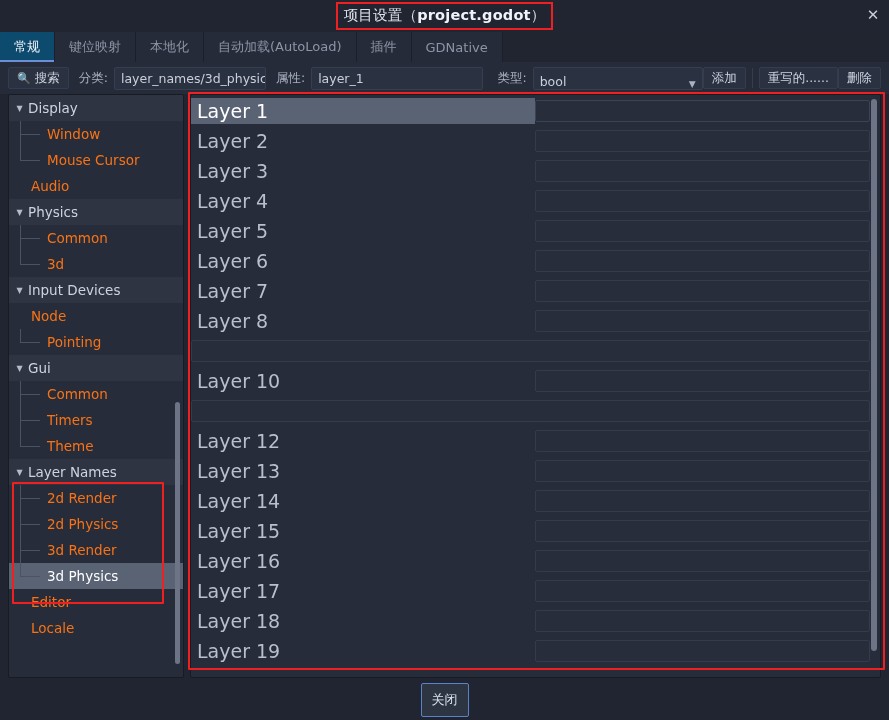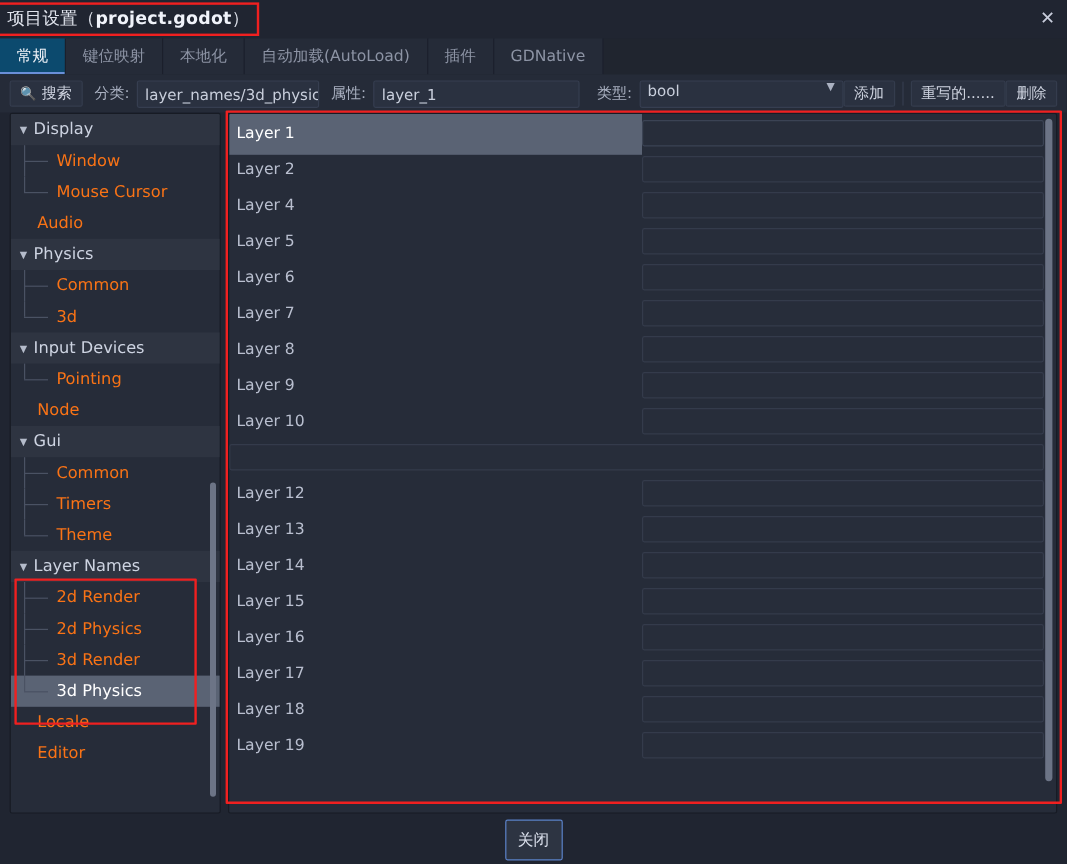--- a/index.html
+++ b/index.html
@@ -11,21 +11,21 @@
   }
   body { position: relative; }
 
   
   #titlebar {
     position: absolute; left: 0; top: 0; width: 889px; height: 32px;
     background: #202531;
   }
   #title-wrap {
     position: absolute; left: 0; top: 0; width: 889px; height: 32px;
-    display: flex; align-items: center; 
+    display: flex; align-items: center; justify-content: center;
   }
   #title-text {
     font-size: 14.5px; color: #dfe3ec; letter-spacing: .2px;
     padding: 2px 6px 3px 6px;
     outline: 2px solid #f02020; outline-offset: 0px;
     white-space: nowrap;
   }
   #title-text b { font-weight: bold; color: #f0f3fa; }
   #window-close {
     position: absolute; right: 5px; top: 4px; width: 22px; height: 22px;
@@ -72,21 +72,21 @@
   .tb-field {
     height: 23px; background: #2a3140; border: 1px solid #363e50; border-radius: 2px;
     display: flex; align-items: center; padding: 0 6px;
     color: #c9cfdc; font-size: 12.5px; overflow: hidden; white-space: nowrap;
     cursor: text;
   }
   #field-category { width: 152px; }
   #field-property { width: 172px; flex: 0 0 auto; }
   #field-type {
     width: 170px; height: 23px; background: #2a3140; border: 1px solid #363e50;
-    border-radius: 2px; display: flex; align-items: flex-start; justify-content: space-between;
+    border-radius: 2px; display: flex; align-items: flex-end; justify-content: space-between;
     padding: 0 6px; color: #c9cfdc; font-size: 12.5px; cursor: pointer;
   }
   #field-type .chev { font-size: 9px; color: #aab1c1; }
   .tb-sep { width: 1px; height: 20px; background: #353d4e; margin: 0 6px; }
   .tb-spacer { flex: 1; }
   .search-ico { font-size: 11px; color: #cfd4e0; }
 
   
   #body-area {
     position: absolute; left: 0; top: 94px; width: 889px; height: 586px;
@@ -136,22 +136,22 @@
   #listpanel {
     position: absolute; left: 190px; top: 0px; width: 691px; height: 584px;
     background: #262c39; border: 1px solid #171b24; border-radius: 2px;
     overflow: hidden;
   }
   #rowwrap { position: absolute; left: 0; top: 1px; width: 691px; }
   .lrow {
     position: relative; height: 30px; display: flex; align-items: center;
   }
   .lrow .lname {
-    width: 344px; height: 36px; display: flex; align-items: center;
-    padding-left: 6px; font-size: 13px; color: #b9bfcf;
+    width: 344px; height: 26px; display: flex; align-items: center;
+    padding-left: 6px; font-size: 19px; color: #b9bfcf;
     cursor: pointer;
   }
   .lrow.sel .lname { background: #5a6374; color: #ffffff; }
   .lrow .lval {
     flex: 1; height: 22px; margin-right: 12px;
     background: #272d3a; border: 1px solid #343b4b; border-radius: 2px;
     cursor: text;
   }
   .lrow.sel .lval { border-color: #3b4354; }
   #lp-scroll {
@@ -250,27 +250,27 @@
         </div>
         <div class="tnode child">
           <span class="guide"></span>
           <span class="vline" style="top: 0px; height: 13px;"></span>
           <span class="tlabel">3d</span>
         </div>
         <div class="tnode group">
           <span class="arrow">▼</span>
           <span class="tlabel">Input Devices</span>
         </div>
+        <div class="tnode plain">
+          <span class="tlabel">Node</span>
+        </div>
         <div class="tnode child">
           <span class="guide"></span>
           <span class="vline" style="top: 0px; height: 13px;"></span>
           <span class="tlabel">Pointing</span>
-        </div>
-        <div class="tnode plain">
-          <span class="tlabel">Node</span>
         </div>
         <div class="tnode group">
           <span class="arrow">▼</span>
           <span class="tlabel">Gui</span>
         </div>
         <div class="tnode child">
           <span class="guide"></span>
           <span class="vline" style="top: 0px; height: 26px;"></span>
           <span class="tlabel">Common</span>
         </div>
@@ -302,62 +302,65 @@
           <span class="guide"></span>
           <span class="vline" style="top: 0px; height: 26px;"></span>
           <span class="tlabel">3d Render</span>
         </div>
         <div class="tnode child sel">
           <span class="guide"></span>
           <span class="vline" style="top: 0px; height: 13px;"></span>
           <span class="tlabel">3d Physics</span>
         </div>
         <div class="tnode plain">
+          <span class="tlabel">Editor</span>
+        </div>
+        <div class="tnode plain">
           <span class="tlabel">Locale</span>
-        </div>
-        <div class="tnode plain">
-          <span class="tlabel">Editor</span>
         </div>
       </div>
     <div id="sb-scroll"></div>
   </div>
   <div id="sidebar-highlight"></div>
 
   <div id="listpanel">
     <div id="rowwrap">
         <div class="lrow sel">
           <div class="lname">Layer 1</div>
           <div class="lval"></div>
         </div>
         <div class="lrow">
           <div class="lname">Layer 2</div>
           <div class="lval"></div>
         </div>
         <div class="lrow">
+          <div class="lname">Layer 3</div>
+          <div class="lval"></div>
+        </div>
+        <div class="lrow">
           <div class="lname">Layer 4</div>
           <div class="lval"></div>
         </div>
         <div class="lrow">
           <div class="lname">Layer 5</div>
           <div class="lval"></div>
         </div>
         <div class="lrow">
           <div class="lname">Layer 6</div>
           <div class="lval"></div>
         </div>
         <div class="lrow">
           <div class="lname">Layer 7</div>
           <div class="lval"></div>
         </div>
         <div class="lrow">
           <div class="lname">Layer 8</div>
           <div class="lval"></div>
         </div>
         <div class="lrow">
-          <div class="lname">Layer 9</div>
           <div class="lval"></div>
         </div>
         <div class="lrow">
           <div class="lname">Layer 10</div>
           <div class="lval"></div>
         </div>
         <div class="lrow">
           <div class="lval"></div>
         </div>
         <div class="lrow">

